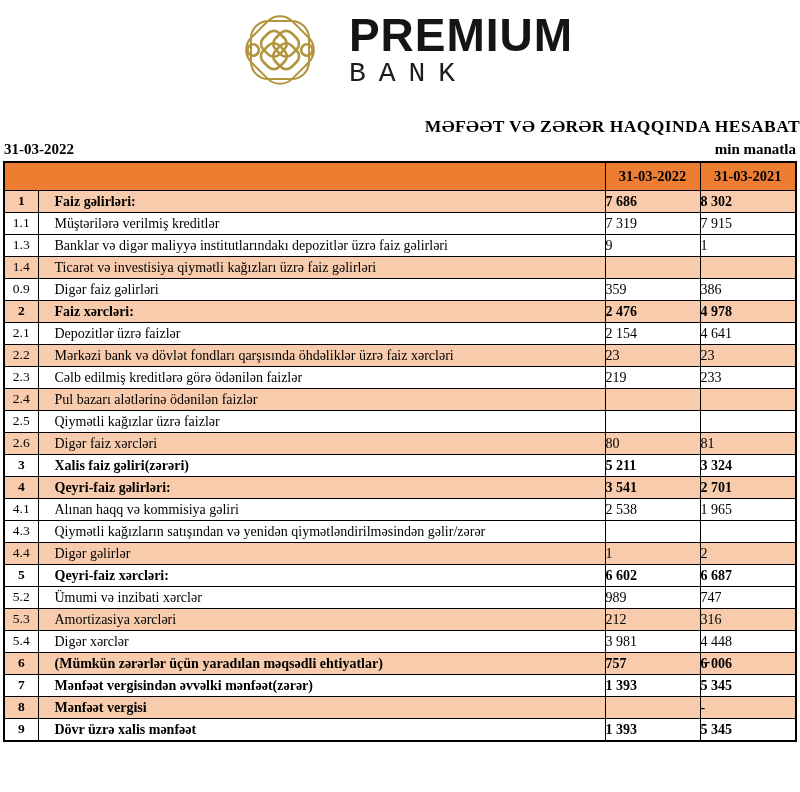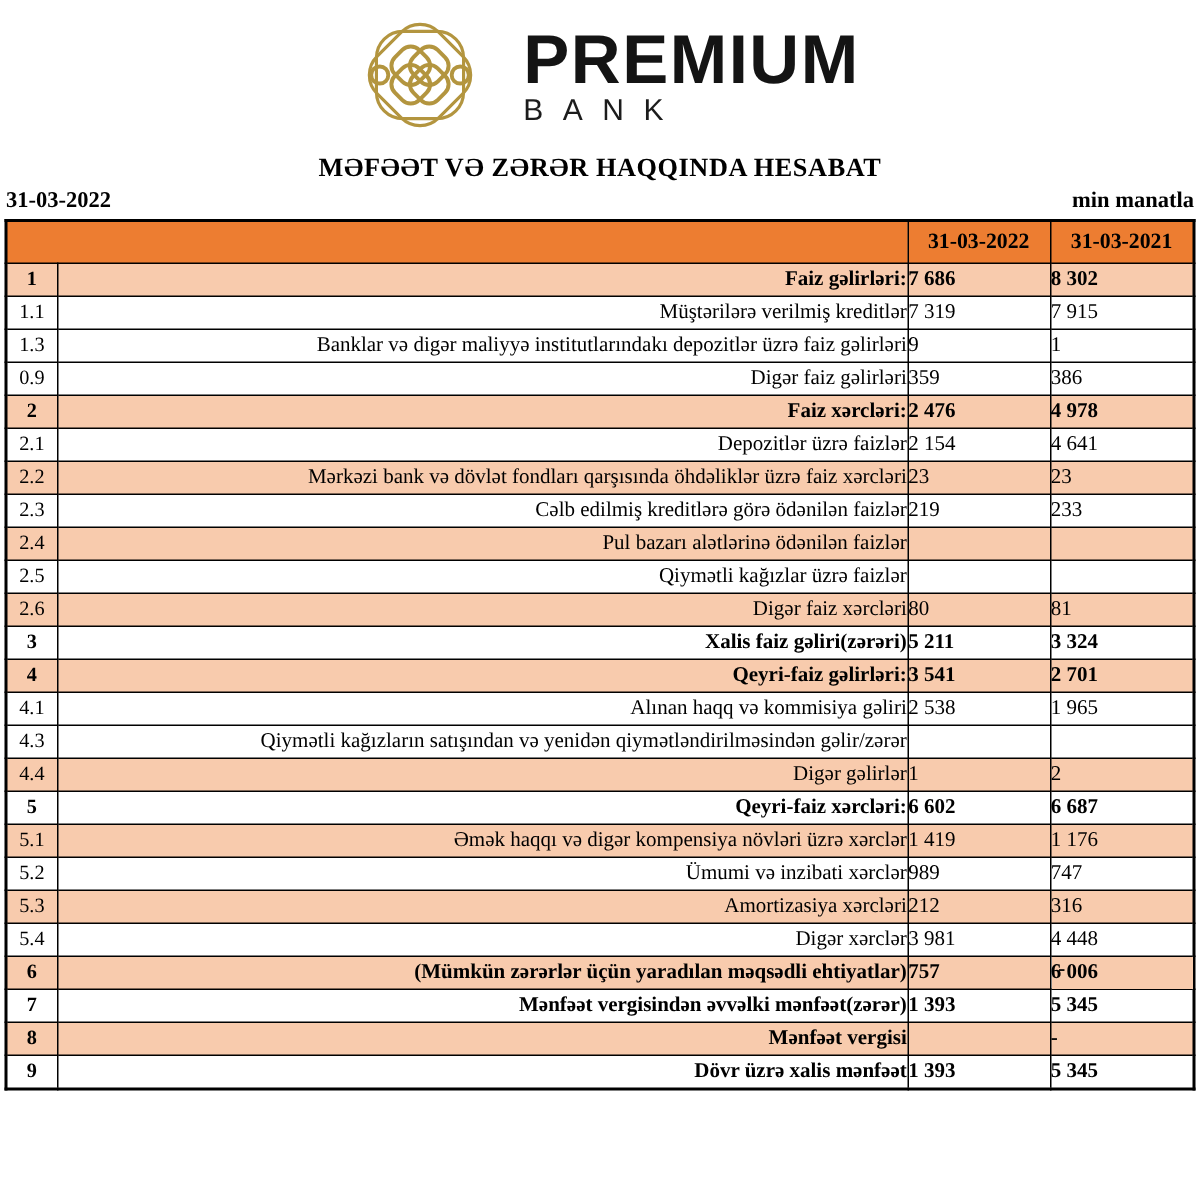--- a/index.html
+++ b/index.html
@@ -12,27 +12,27 @@
     display:flex;justify-content:center;align-items:center;
     gap:16px;padding-top:4px;height:92px;
   }
   .emblem{width:106px;height:88px;flex:0 0 auto;}
   .brand{display:flex;flex-direction:column;line-height:1;}
   .brand-top{
     font-family:"Liberation Sans","DejaVu Sans",sans-serif;
     font-weight:bold;font-size:46px;letter-spacing:1px;color:#141414;
   }
   .brand-bottom{
-    font-family:Liberation Sans, sans-serif;
-    font-weight:normal;font-size:20px;letter-spacing:13px;color:#1c1c1c;
+    font-family:Liberation Mono, monospace;
+    font-weight:normal;font-size:28px;letter-spacing:13px;color:#1c1c1c;
     margin-top:2px;
   }
   .report-title{
-    text-align:center;font-weight:bold;font-size:17.5px;
-    letter-spacing:.4px;margin-top:5px;
+    text-align:right;font-weight:bold;font-size:17.5px;
+    letter-spacing:.4px;margin-top:20px;
   }
   .meta-row{
     display:flex;justify-content:space-between;align-items:flex-end;
     font-weight:bold;font-size:15px;padding:0 4px;margin-top:4px;margin-bottom:3px;
   }
   
   table{
     width:calc(100% - 6px);margin:0 3px;
     border-collapse:collapse;table-layout:fixed;
     border:2px solid #000;
@@ -42,21 +42,21 @@
   col.c-v2{width:96px;}
   th,td{border:1px solid #000;padding:0;vertical-align:middle;}
   thead th{
     height:27px;background:#ED7D31;
     font-weight:bold;font-size:14.5px;text-align:center;
   }
   tbody td{height:21px;font-size:14px;line-height:1.1;}
   tbody tr.shade td{background:#F8CBAD;}
   tbody tr.bold td{font-weight:bold;}
   td.no{text-align:center;font-size:13.5px;}
-  td.desc{text-align:right;padding-left:4px;}
+  td.desc{text-align:left;padding-left:16px;}
   td.num{text-align:left;padding-right:7px;}
   td.num.dash{padding-right:24px;}
   td.num.neg{position:relative;}
   td.num.neg .minus{position:absolute;left:5px;top:1px;font-weight:bold;}
 </style>
 </head>
 <body>
 
 <div class="logo-row">
   <svg class="emblem" viewBox="0 0 100 100" xmlns="http://www.w3.org/2000/svg">
@@ -112,20 +112,26 @@
         <td class="desc">Müştərilərə verilmiş kreditlər</td>
         <td class="num">7 319</td>
         <td class="num">7 915</td>
       </tr>
       <tr>
         <td class="no">1.3</td>
         <td class="desc">Banklar və digər maliyyə institutlarındakı depozitlər üzrə faiz gəlirləri</td>
         <td class="num">9</td>
         <td class="num">1</td>
       </tr>
+      <tr class="shade">
+        <td class="no">1.4</td>
+        <td class="desc">Ticarət və investisiya qiymətli kağızları üzrə faiz gəlirləri</td>
+        <td class="num"></td>
+        <td class="num"></td>
+      </tr>
       <tr>
         <td class="no">0.9</td>
         <td class="desc">Digər faiz gəlirləri</td>
         <td class="num">359</td>
         <td class="num">386</td>
       </tr>
       <tr class="shade bold">
         <td class="no">2</td>
         <td class="desc">Faiz xərcləri:</td>
         <td class="num">2 476</td>
@@ -196,26 +202,20 @@
         <td class="desc">Digər gəlirlər</td>
         <td class="num">1</td>
         <td class="num">2</td>
       </tr>
       <tr class="bold">
         <td class="no">5</td>
         <td class="desc">Qeyri-faiz xərcləri:</td>
         <td class="num">6 602</td>
         <td class="num">6 687</td>
       </tr>
-      <tr class="shade">
-        <td class="no">5.1</td>
-        <td class="desc">Əmək haqqı və digər kompensiya növləri üzrə xərclər</td>
-        <td class="num">1 419</td>
-        <td class="num">1 176</td>
-      </tr>
       <tr>
         <td class="no">5.2</td>
         <td class="desc">Ümumi və inzibati xərclər</td>
         <td class="num">989</td>
         <td class="num">747</td>
       </tr>
       <tr class="shade">
         <td class="no">5.3</td>
         <td class="desc">Amortizasiya xərcləri</td>
         <td class="num">212</td>

